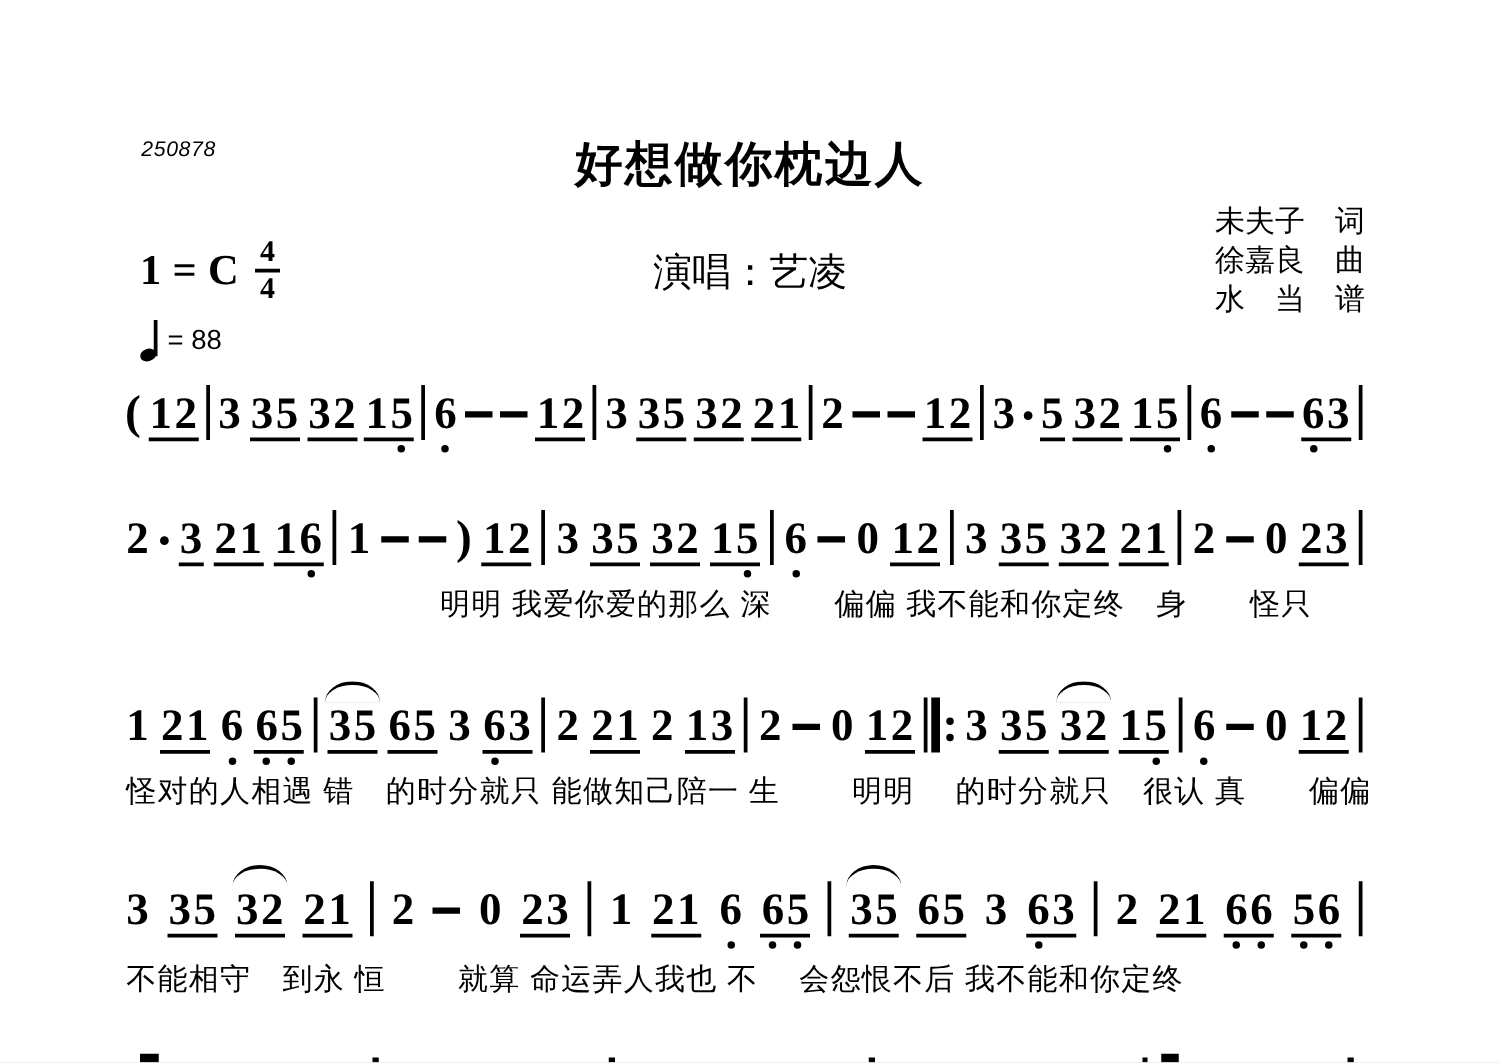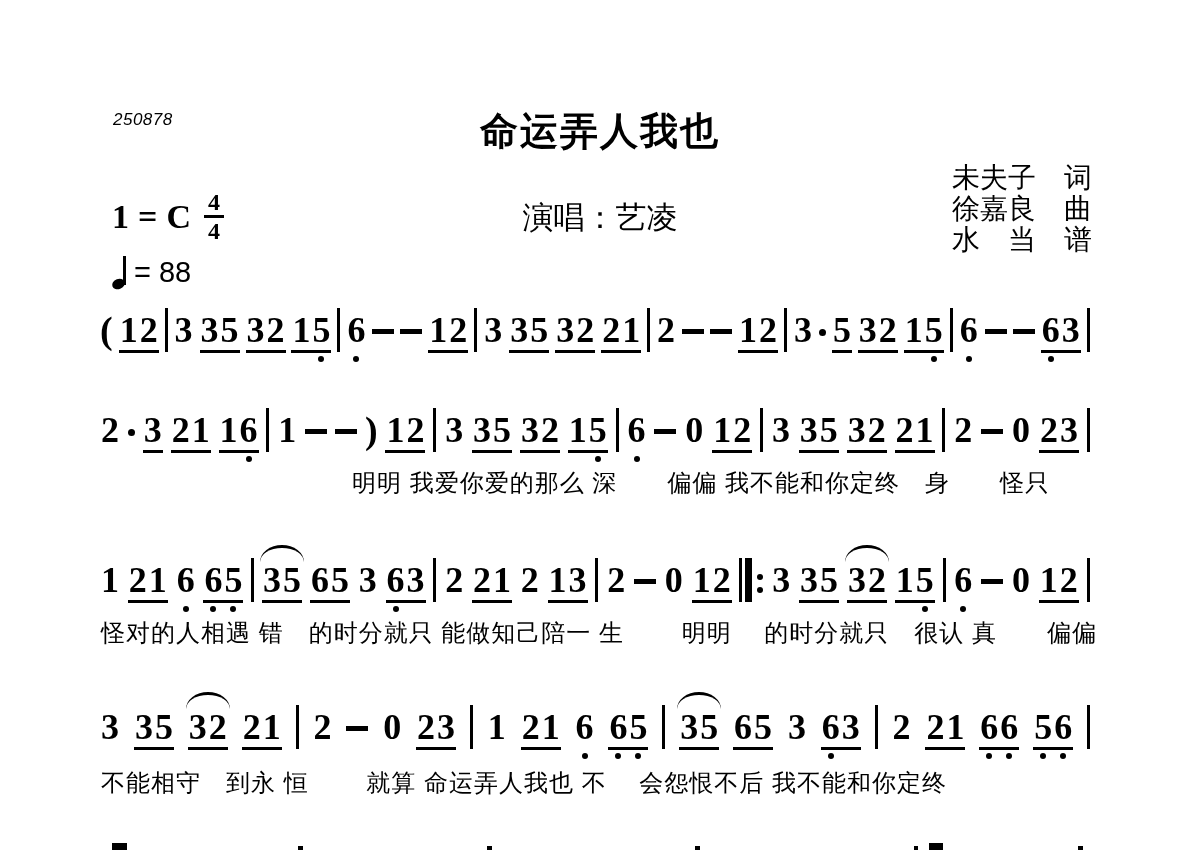--- a/index.html
+++ b/index.html
@@ -4,26 +4,26 @@
 <style>
   html,body { margin:0; padding:0; background:#e8e8e8; }
   .page {
     position:relative; width:1200px; height:850px; margin:0 auto;
     background:#ffffff; color:#000; overflow:hidden;
     font-family:"Liberation Sans", sans-serif;
   }
   .serial { position:absolute; left:113px; top:110px; font-style:italic; font-size:17px; letter-spacing:0.5px; }
   .title { position:absolute; left:0; right:0; top:106px; text-align:center; font-size:38px; font-weight:900; letter-spacing:2px; }
   .performer { position:absolute; left:0; right:0; top:197px; text-align:center; font-size:31px; }
-  .credits { position:absolute; right:108px; top:162px; text-align:center; font-size:28px; line-height:31px; }
+  .credits { position:absolute; right:108px; top:162px; text-align:center; font-size:24px; line-height:31px; }
   .keysig { position:absolute; left:112px; top:189px; display:flex; align-items:center; gap:9px;
             font-family:"Liberation Serif", serif; font-weight:bold; font-size:34px; }
   .frac { display:inline-flex; flex-direction:column; align-items:center; font-size:24px; line-height:1.1; margin-left:4px; }
   .frac .num { border-bottom:3px solid #000; padding:0 4px; }
-  .tempo { position:absolute; left:112px; top:254px; display:flex; align-items:center; font-size:29px; }
+  .tempo { position:absolute; left:112px; top:254px; display:flex; align-items:center; font-size:22px; }
   .qnote { position:relative; width:17px; height:36px; margin-right:5px; }
   .qnote .head { position:absolute; bottom:1px; left:0; width:13px; height:10px; background:#000; border-radius:50%; transform:rotate(-20deg); }
   .qnote .stem { position:absolute; left:11px; bottom:5px; width:3px; height:29px; background:#000; }
 
   
   .music-area { position:absolute; left:0; top:0; width:1200px; height:850px; }
   .music-line { position:absolute; left:100px; width:990px; height:56px;
                 display:flex; justify-content:space-between; align-items:flex-end; }
   .music-line:nth-of-type(1){ top:297px; }
   .music-line:nth-of-type(2){ top:397px; }
@@ -56,21 +56,21 @@
 
   .cutoff { position:absolute; background:#000; }
 </style>
 </head>
 <body>
 
 <div class="page">
 
   <div class="serial">250878</div>
 
-  <div class="title">命运弄人我也</div>
+  <div class="title">好想做你枕边人</div>
 
   <div class="performer">演唱：艺凌</div>
 
   <div class="credits">
     <div>未夫子　词</div>
     <div>徐嘉良　曲</div>
     <div>水　当　谱</div>
   </div>
 
   <div class="keysig">

